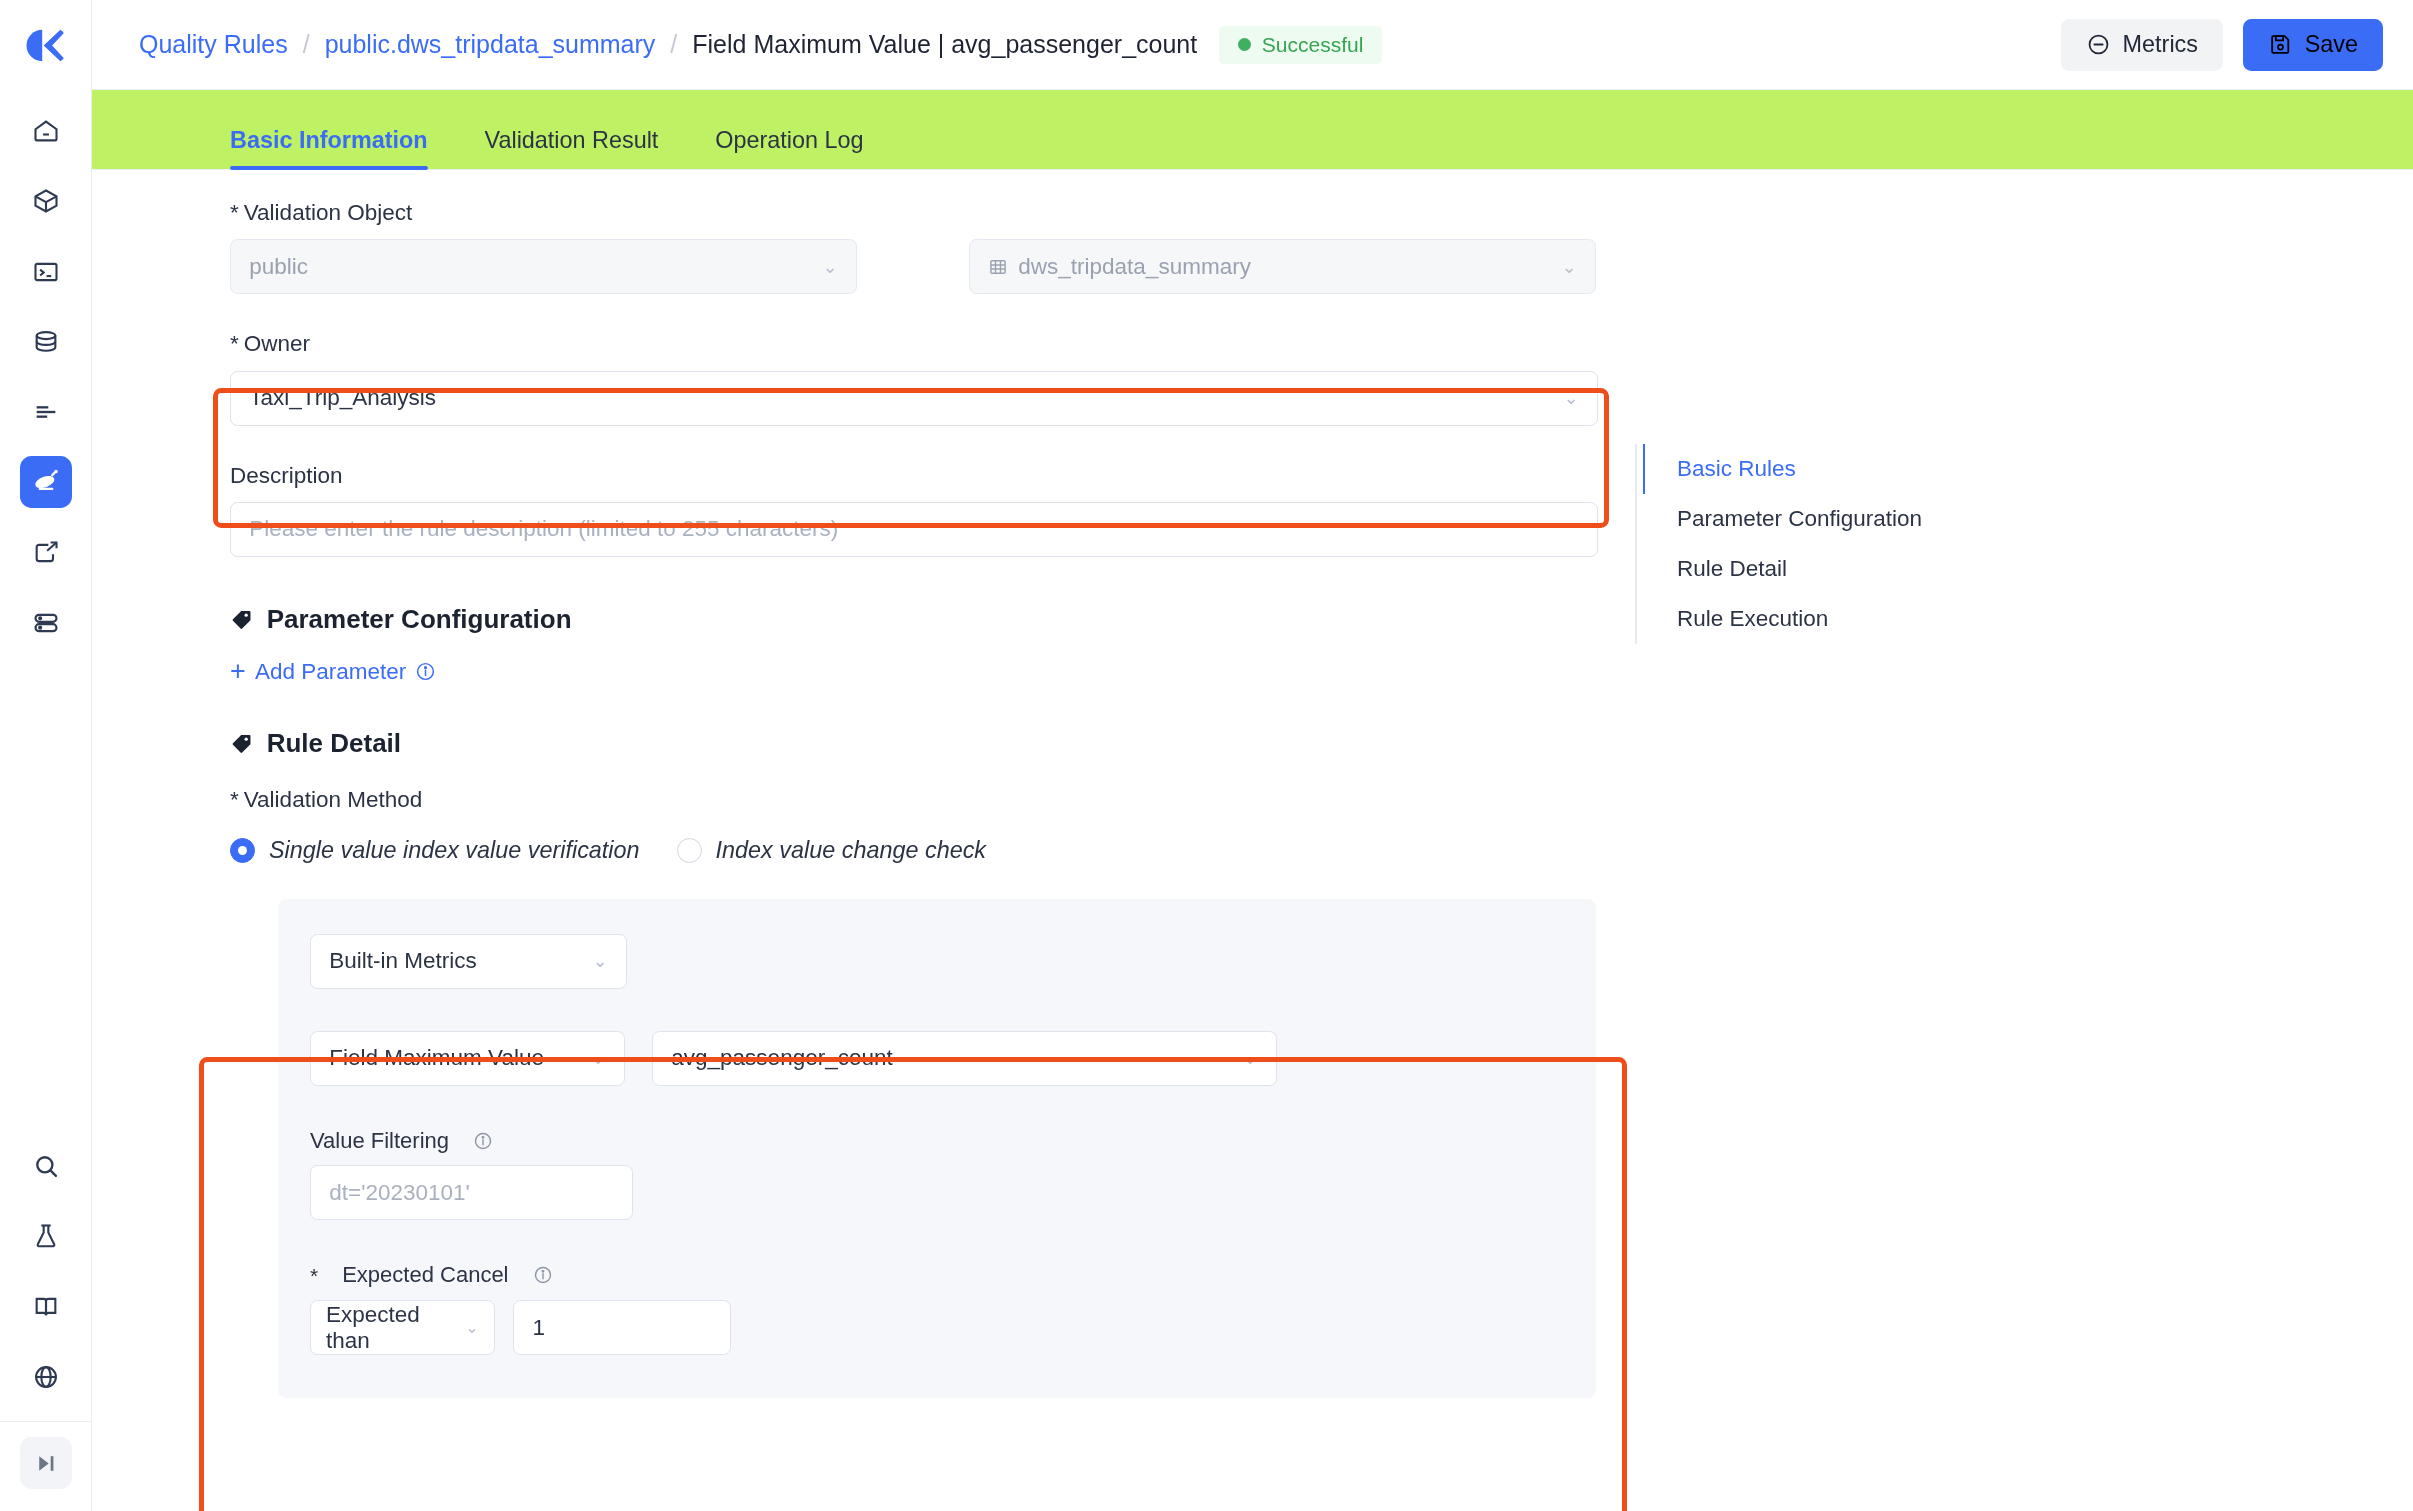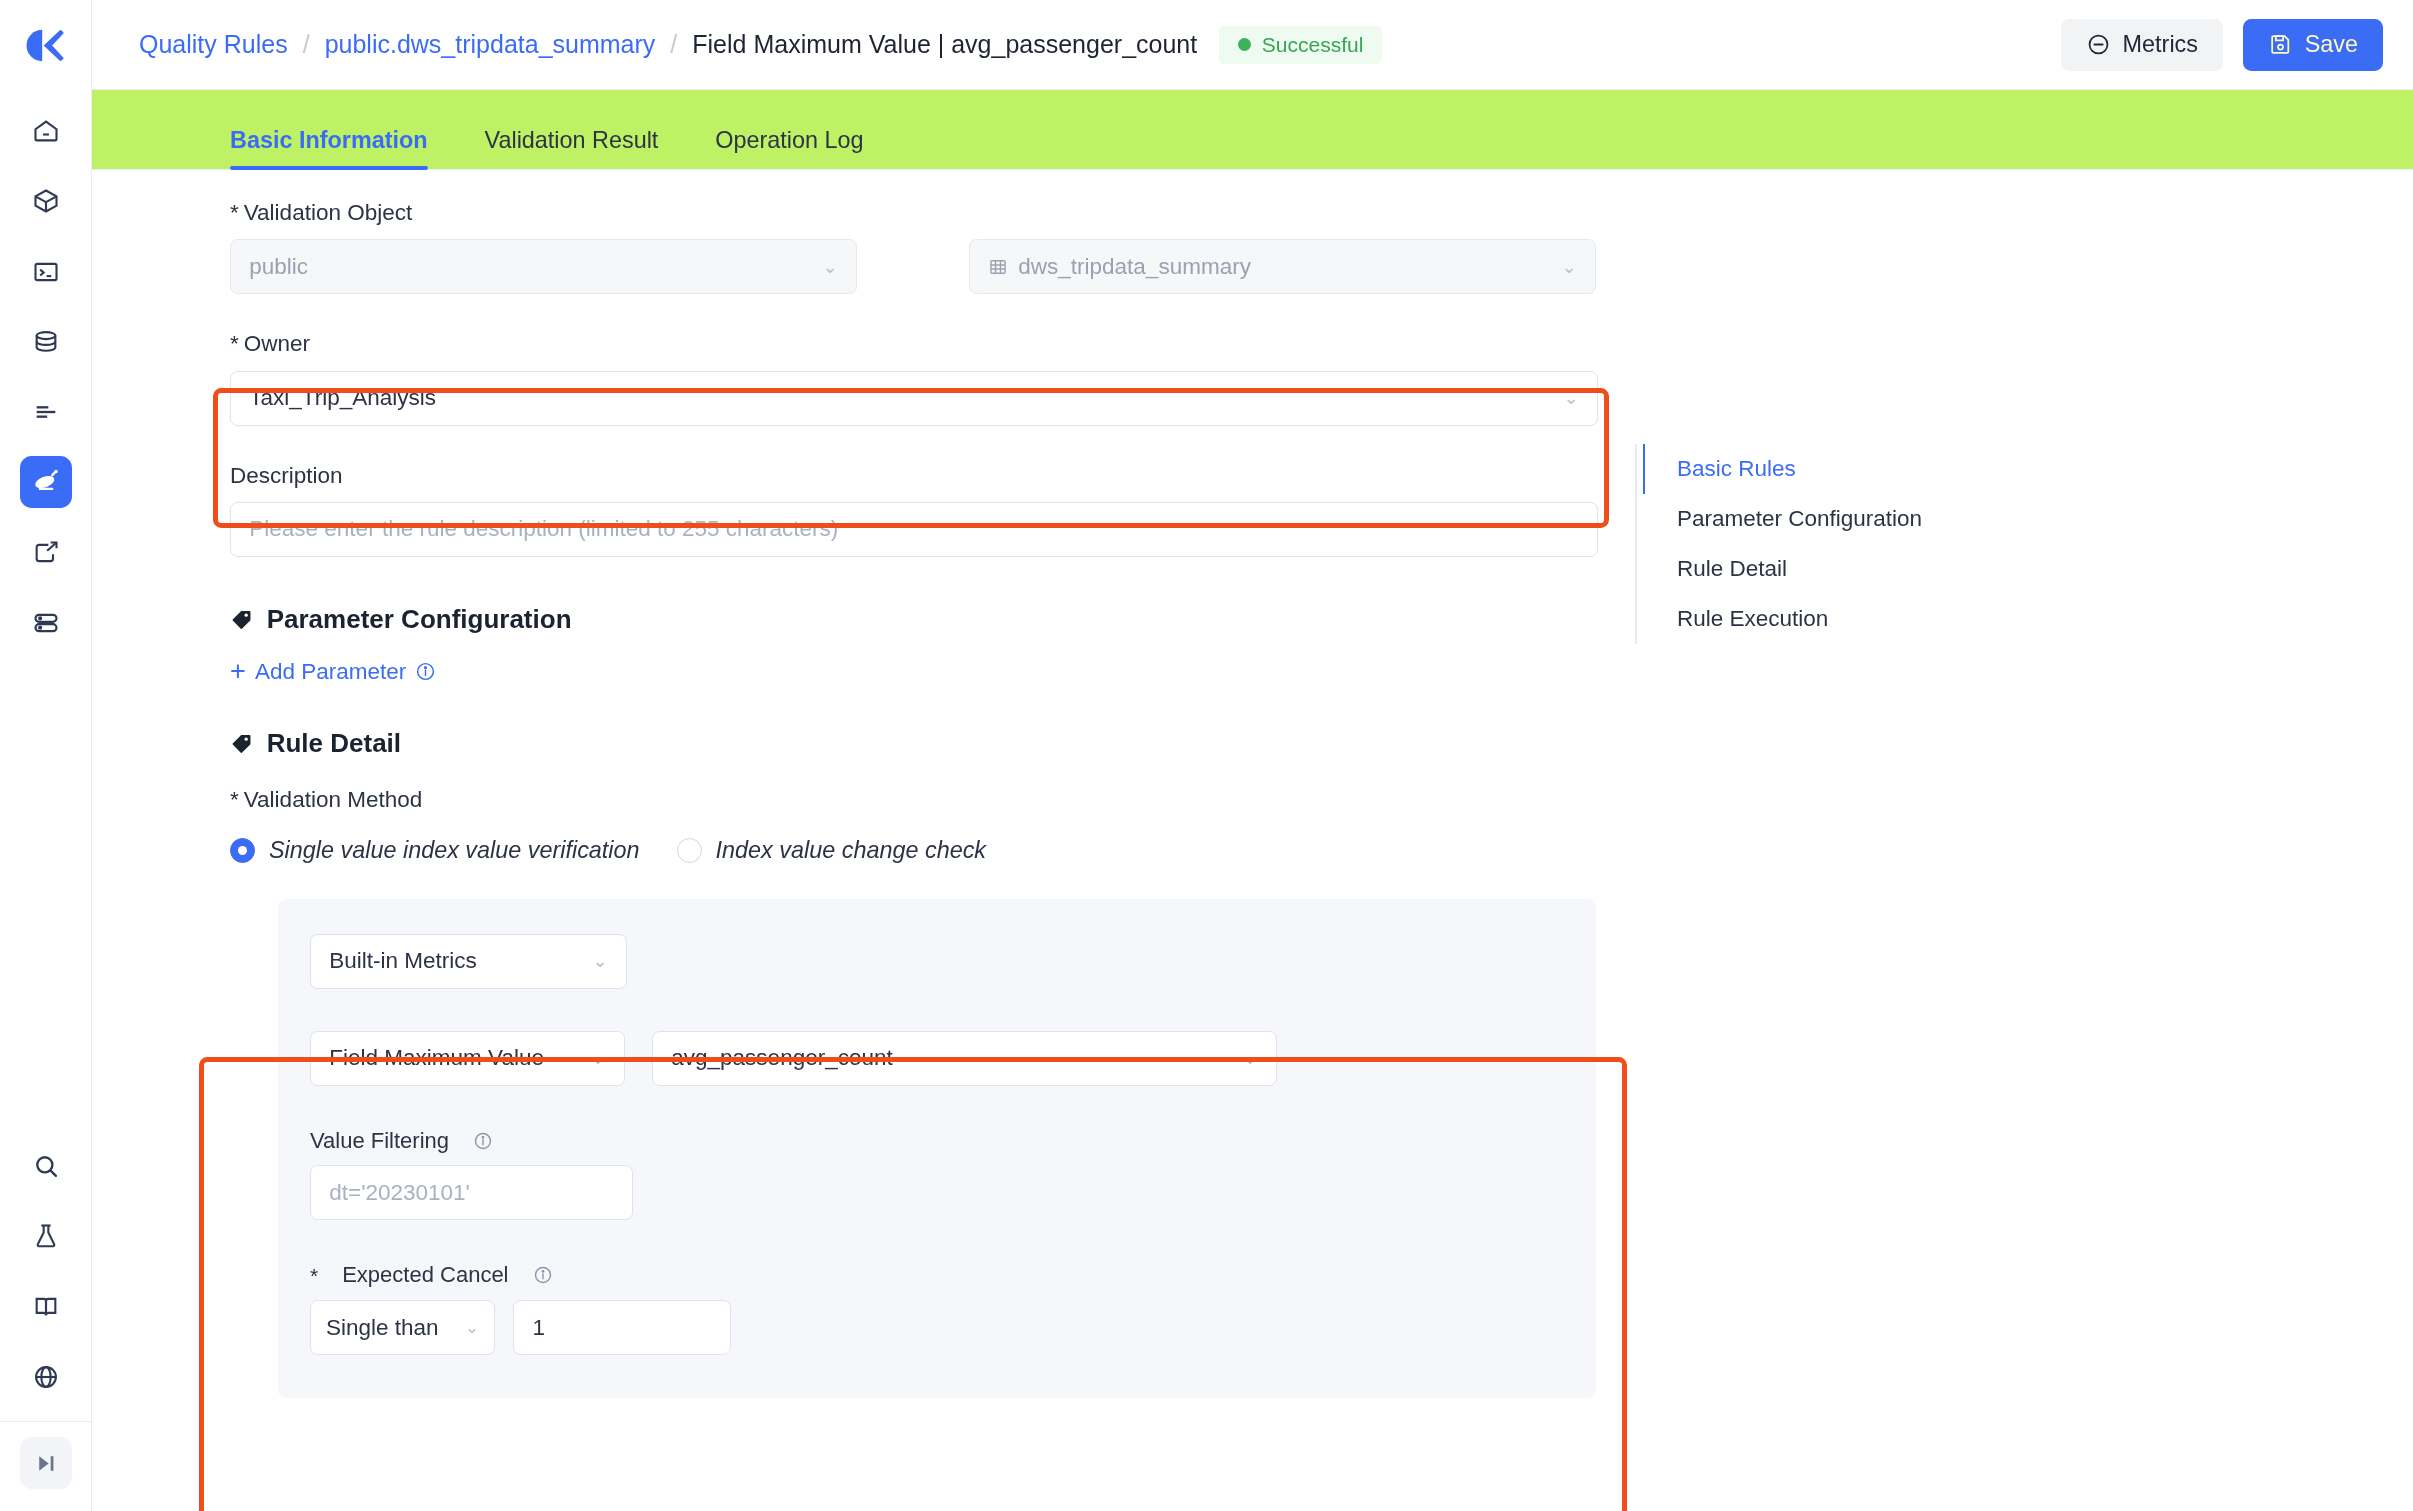--- a/index.html
+++ b/index.html
@@ -69,21 +69,21 @@
     font-size: 21px; white-space: nowrap;
   }
   .status-dot { width: 13.3px; height: 13.3px; border-radius: 50%; background: #3fb060; display:inline-block; }
   .topbar-actions { margin-left: auto; display: flex; align-items: center; gap: 20px; }
   .btn {
     display: inline-flex; align-items: center; gap: 11.7px;
     height: 52px; padding: 0 25px; border-radius: 8.3px;
     font-size: 23.4px; cursor: pointer; border: none; white-space: nowrap;
   }
   .btn-cancel { background: #f2f3f5; color: #212838; }
-  .btn-save { background: #3b6cf6; color: #fef9c3; }
+  .btn-save { background: #3b6cf6; color: #000000; }
 
   
   .tabs {
     display: flex; align-items: flex-end; gap: 0;
     padding: 0 0 0 138px;
     height: 80px;
     border-bottom: 0.8px solid #eceff4;
     background: #bef264;
   }
   .tab {
@@ -482,21 +482,21 @@
                 <span class="info-ico">
                   <svg width="20" height="20" viewBox="0 0 24 24" fill="none" stroke="currentColor" stroke-width="1.7">
                     <circle cx="12" cy="12" r="9"></circle>
                       <path d="M12 10.5v6" stroke-linecap="round"></path>
                       <circle cx="12" cy="7.6" r=".9" fill="currentColor"></circle>
                   </svg>
                 </span>
               </div>
               <div class="expected-row">
                 <div class="sel-small">
-                  <span>Single than</span>
+                  <span>Expected than</span>
                   <span class="chev">⌄</span>
                 </div>
                 <div class="num-in">
                   <span>1</span>
                 </div>
               </div>
             </div>
 
           </div>
         </div>

